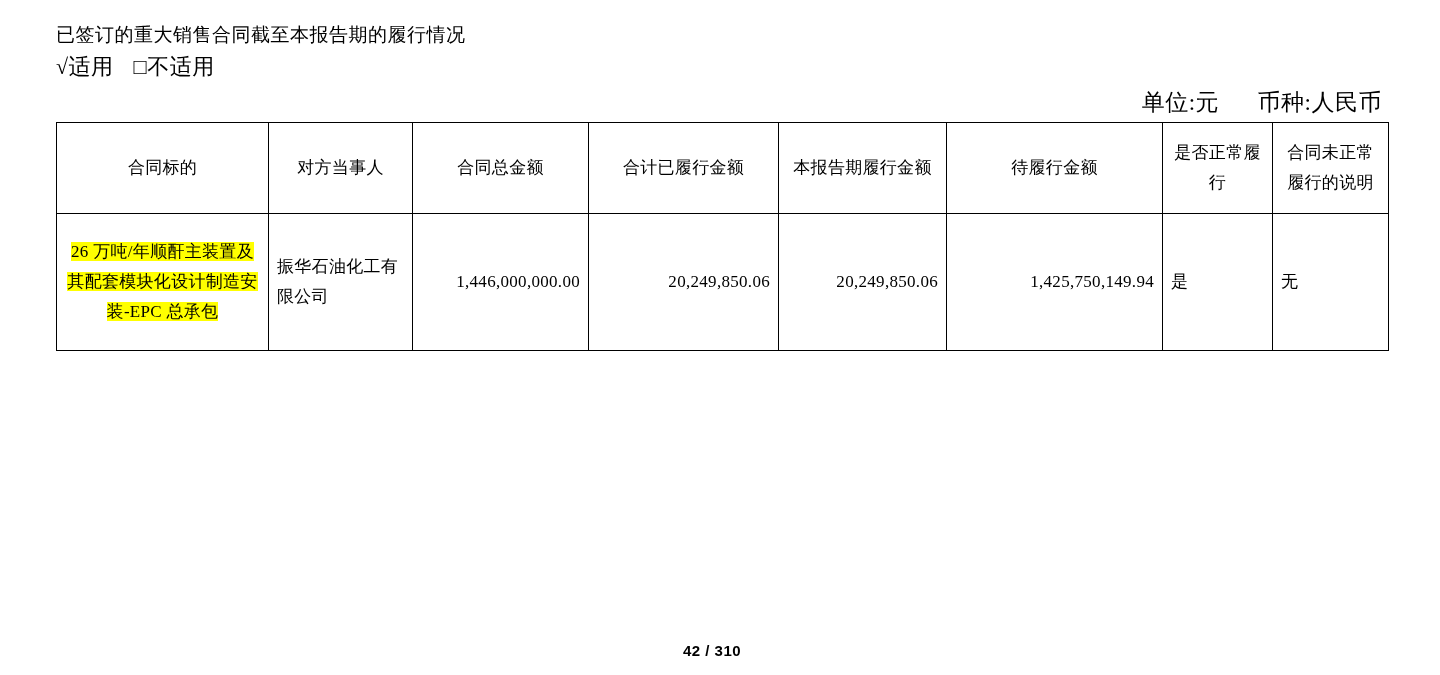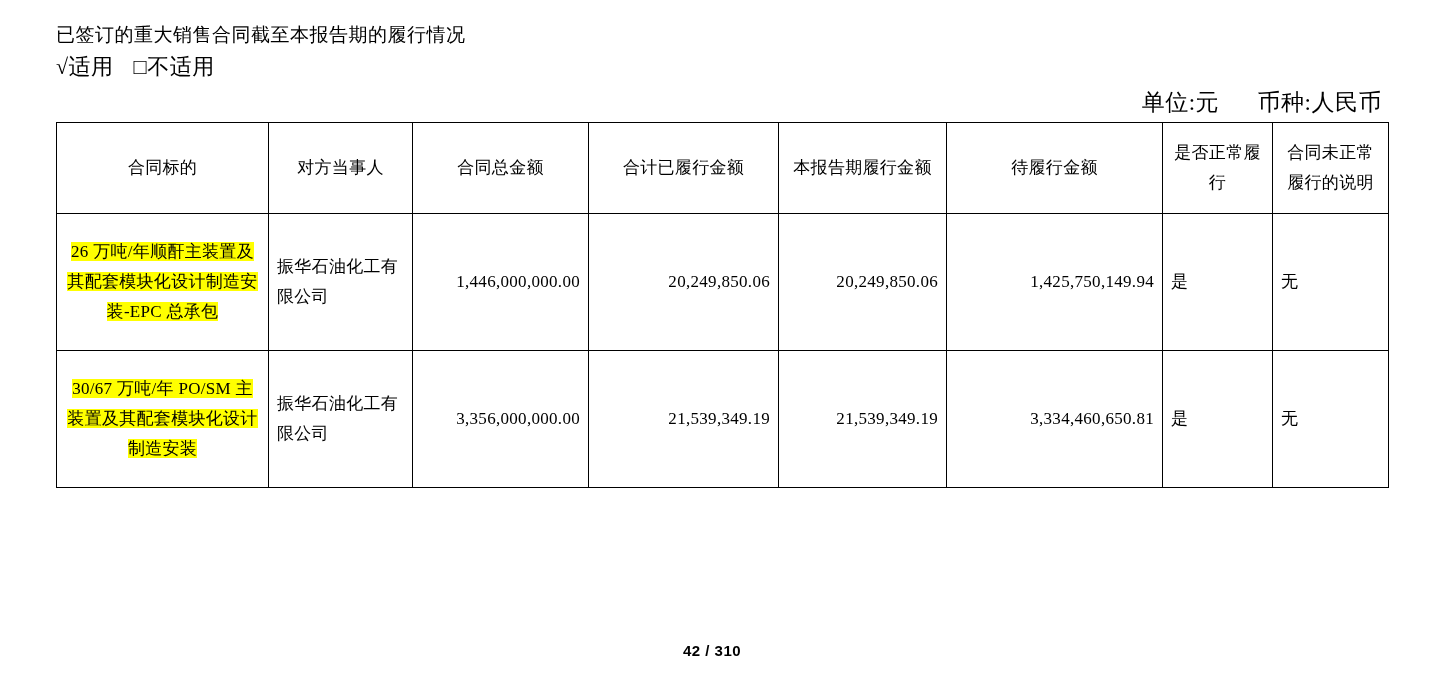--- a/index.html
+++ b/index.html
@@ -158,28 +158,18 @@
       <tr>
         <td class="subject-cell"><span class="hl">26 万吨/年顺酐主装置及其配套模块化设计制造安装-EPC 总承包</span></td>
         <td class="party-cell">振华石油化工有限公司</td>
         <td class="num-cell">1,446,000,000.00</td>
         <td class="num-cell">20,249,850.06</td>
         <td class="num-cell">20,249,850.06</td>
         <td class="num-cell">1,425,750,149.94</td>
         <td class="text-cell">是</td>
         <td class="text-cell">无</td>
       </tr>
-      <tr>
-        <td class="subject-cell"><span class="hl">30/67 万吨/年 PO/SM 主装置及其配套模块化设计制造安装</span></td>
-        <td class="party-cell">振华石油化工有限公司</td>
-        <td class="num-cell">3,356,000,000.00</td>
-        <td class="num-cell">21,539,349.19</td>
-        <td class="num-cell">21,539,349.19</td>
-        <td class="num-cell">3,334,460,650.81</td>
-        <td class="text-cell">是</td>
-        <td class="text-cell">无</td>
-      </tr>
     </tbody>
   </table>
 
   <div class="footer">42 / 310</div>
 
 </div>
 
 </body></html>

